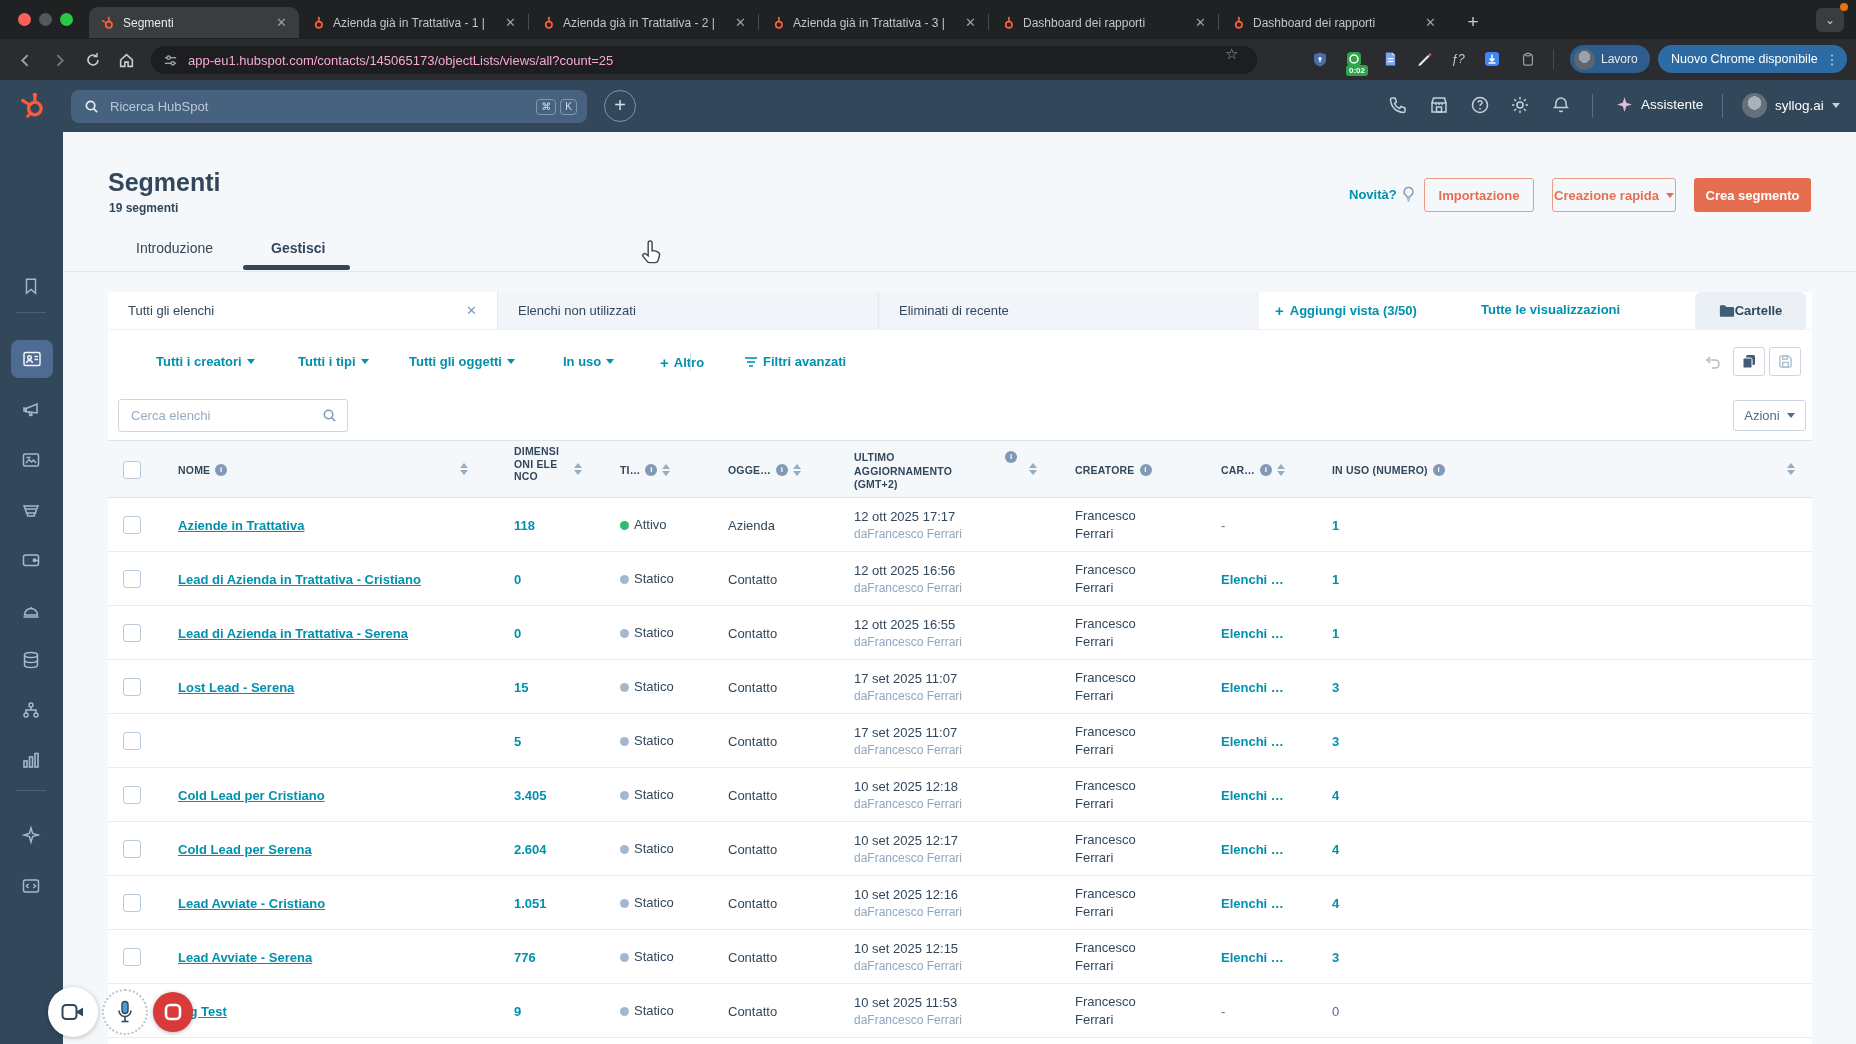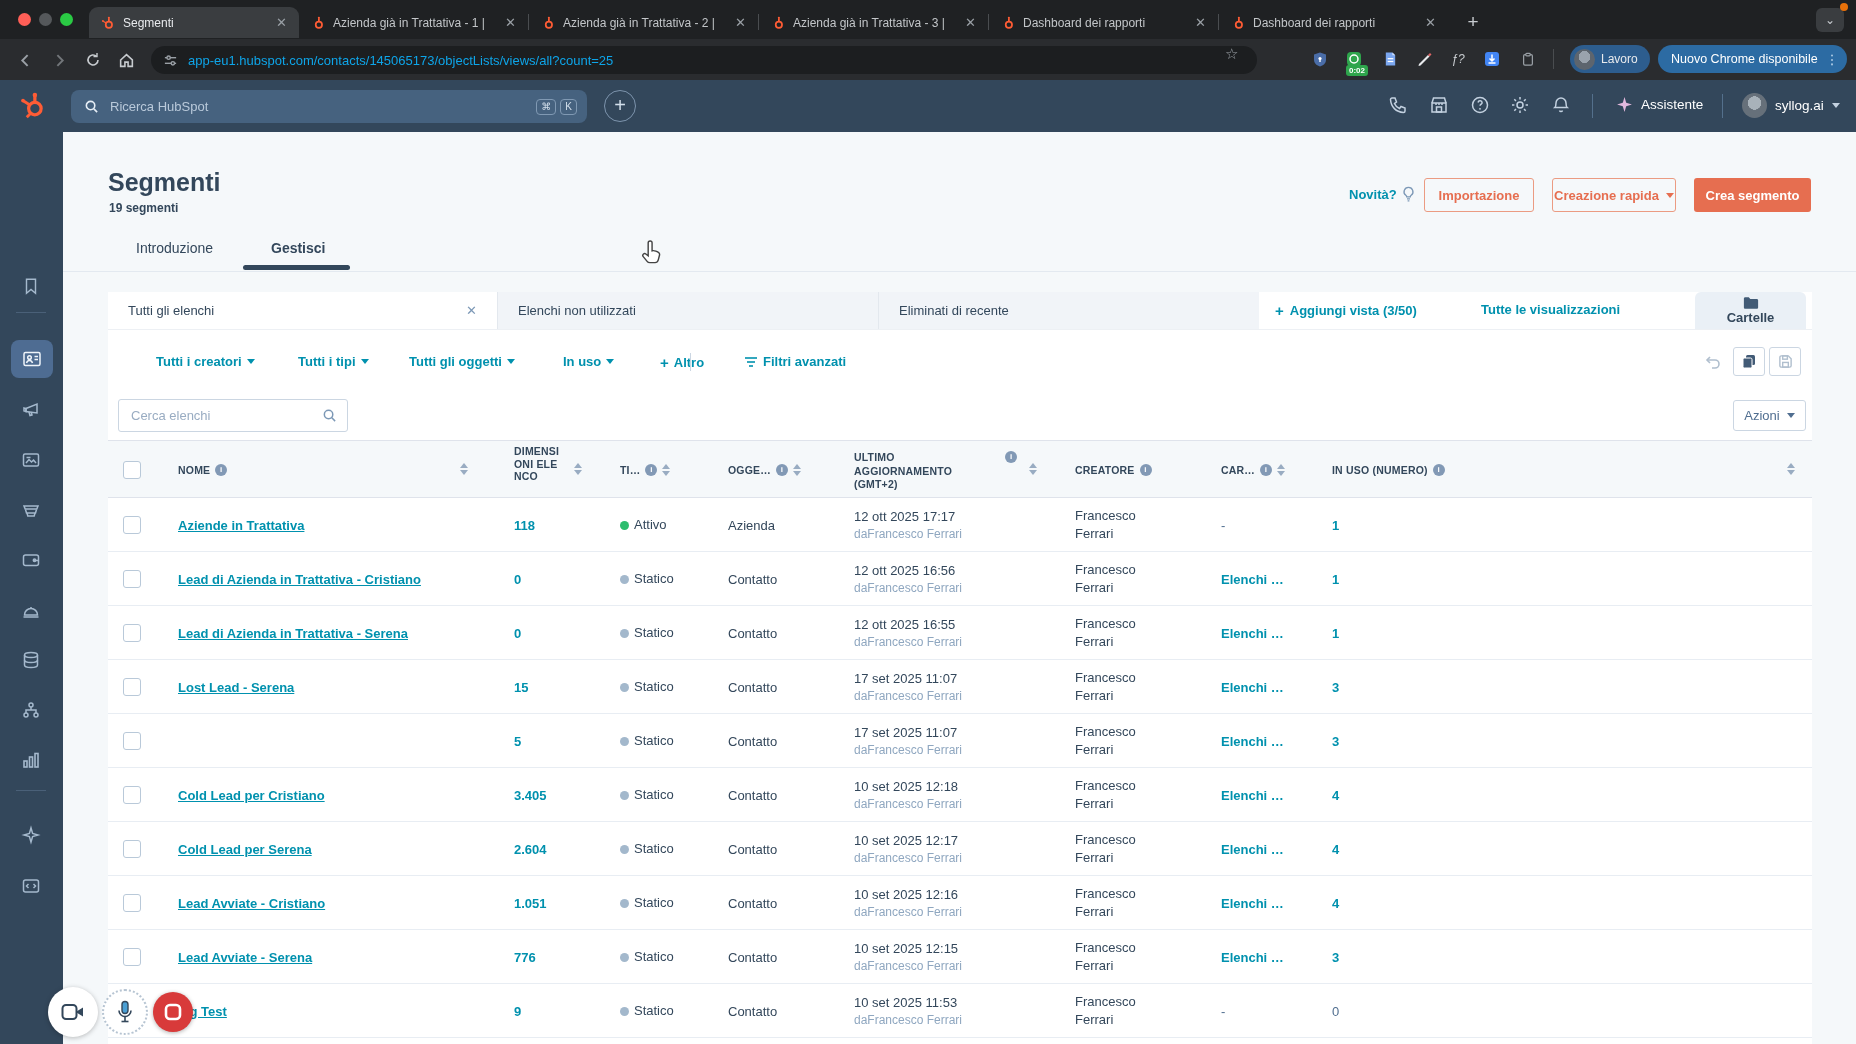--- a/index.html
+++ b/index.html
@@ -20,21 +20,21 @@
     color:#c7cbcf;font-size:19px;line-height:24px;text-align:center;}
   .tabchev{position:absolute;left:1816px;top:8px;width:28px;height:24px;border-radius:6px;
     background:#3a3d40;color:#c7cbcf;font-size:12px;text-align:center;line-height:24px;}
   .notifdot{position:absolute;left:1840px;top:3px;width:8px;height:8px;border-radius:50%;background:#e8710a;}
 
   
   .toolbar{position:absolute;left:0;top:39px;width:1856px;height:41px;background:#2a2c2f;}
   .navbtn{position:absolute;top:8px;width:26px;height:26px;color:#9aa0a6;display:flex;
     align-items:center;justify-content:center;font-size:16px;}
   .urlbar{position:absolute;left:151px;top:7px;width:1106px;height:28px;background:#1c1e20;
-    border-radius:14px;display:flex;align-items:center;color:#0ea5e9;font-size:13px;}
+    border-radius:14px;display:flex;align-items:center;color:#f9a8d4;font-size:13px;}
   .urlbar .siteicon{margin:0 10px 0 12px;color:#9aa0a6;}
   .star{position:absolute;left:1225px;top:6px;color:#9aa0a6;font-size:15px;}
   .ext{position:absolute;top:10px;width:20px;height:20px;display:flex;align-items:center;justify-content:center;}
   .timerbadge{position:absolute;left:1346px;top:26px;background:#2ea54c;color:#fff;font-size:8px;
     font-weight:bold;padding:1px 3px;border-radius:3px;}
   .toolsep{position:absolute;left:1553px;top:10px;width:1px;height:20px;background:#4a4d50;}
   .profilepill{position:absolute;left:1570px;top:6px;height:28px;border-radius:14px;background:#2d5d8e;
     display:flex;align-items:center;gap:6px;padding:0 12px 0 4px;color:#e8eaed;font-size:12px;}
   .profilepill .pav{width:21px;height:21px;border-radius:50%;background:#6b7480;
     background:radial-gradient(circle at 50% 38%,#9aa3ad 0 35%,#5d656e 36%);}
@@ -87,21 +87,21 @@
 
   
   .card{position:absolute;left:108px;top:292px;width:1704px;height:752px;background:#fff;overflow:hidden;}
   .vtab{position:absolute;top:0;height:37px;box-sizing:border-box;display:flex;align-items:center;
     padding:0 20px;font-size:13px;color:#33475b;background:#f1f4f8;border-left:1px solid #e3e8ee;}
   .vtab.sel{background:#fff;border-left:none;font-weight:normal;}
   .vtab .x{margin-left:auto;color:#7c98b6;font-size:13px;}
   .striplink{position:absolute;top:10px;font-size:13px;font-weight:bold;color:#0091ae;display:flex;gap:6px;align-items:center;}
   .folderbtn{position:absolute;left:1587px;top:0;width:111px;height:37px;background:#eaf0f6;
     border-radius:6px 6px 0 0;display:flex;align-items:center;justify-content:center;gap:0;
-    font-size:13px;font-weight:bold;color:#33475b;flex-direction:column;}
+    font-size:13px;font-weight:bold;color:#33475b;}
   .stripline{position:absolute;left:0;top:37px;width:1704px;height:1px;background:#edf0f4;}
 
   .flink{position:absolute;top:62px;font-size:13px;font-weight:bold;color:#0091ae;display:flex;
     align-items:center;gap:5px;margin-left:34px;}
   .fdiv{position:absolute;left:582px;top:61px;width:1px;height:18px;background:#cbd6e2;}
   .iconbtn{position:absolute;top:55px;width:32px;height:29px;border-radius:3px;display:flex;
     align-items:center;justify-content:center;color:#b0bfce;box-sizing:border-box;}
   .iconbtn.bordered{border:1px solid #cbd6e2;background:#fff;}
   .iconbtn.dark{color:#425b76;}
 

